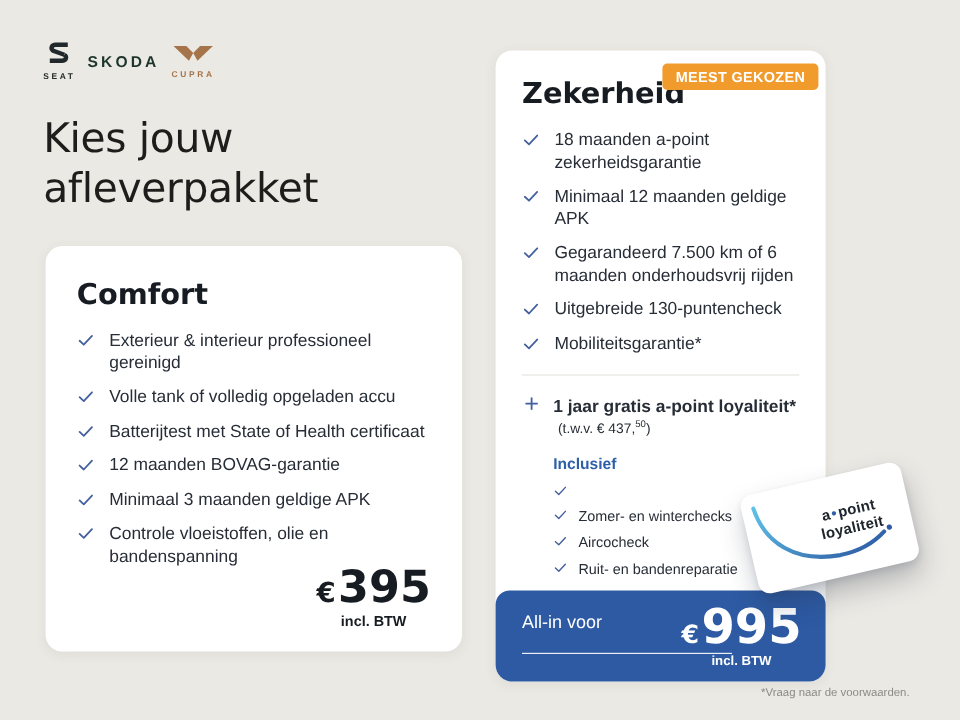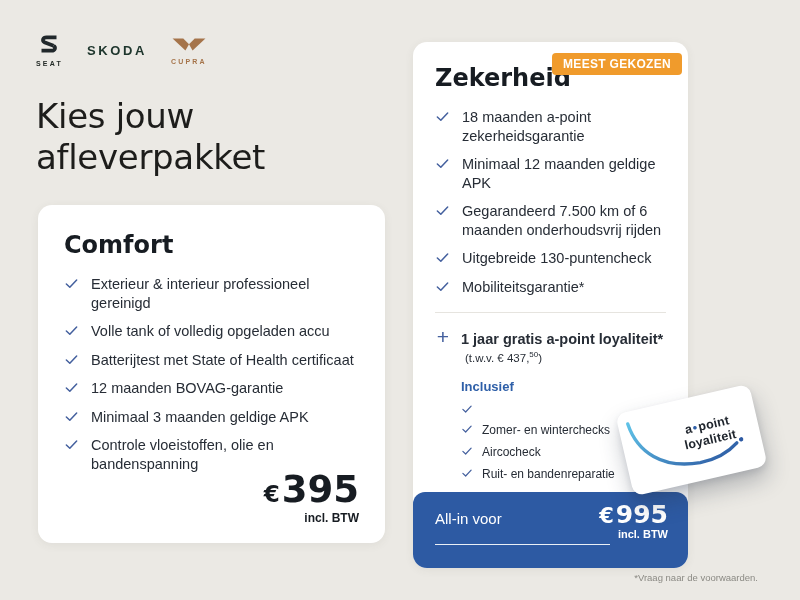--- a/index.html
+++ b/index.html
@@ -3,21 +3,21 @@
 <meta charset="utf-8">
 <style>
   html,body{margin:0;padding:0;}
   body{
     width:800px;height:600px;position:relative;overflow:hidden;
     background:#ebe9e4;
     font-family:"Liberation Sans",sans-serif;
     -webkit-font-smoothing:antialiased;
   }
   
-  .brand-row{position:absolute;left:36px;top:34px;display:flex;align-items:center;gap:24px;}
+  .brand-row{position:absolute;left:36px;top:34px;display:flex;align-items:center;gap:10px;}
   .brand{display:flex;flex-direction:column;align-items:center;gap:2px;}
   .brand-label{font-size:7px;font-weight:bold;letter-spacing:2.2px;color:#242b27;}
   .cupra-label{color:#a5744a;}
   .skoda-word{font-size:13px;font-weight:bold;letter-spacing:2.6px;color:#1d352c;}
   .seat-svg{width:22px;height:20px;}
   .seat-svg path{fill:none;stroke:#21282b;stroke-width:4.4;}
   .cupra-svg{width:36px;height:15px;}
   .cupra-svg path{fill:#a5744a;}
   
   .heading{
@@ -38,21 +38,21 @@
                    font-size:14.5px;line-height:18.5px;color:#272d36;}
   .check{flex:0 0 15px;margin-top:1px;}
   .check svg{width:15px;height:15px;display:block;fill:none;stroke:#44609e;
              stroke-width:1.6;stroke-linecap:round;stroke-linejoin:round;}
   .bold{font-weight:bold;}
   
   .price-block{position:absolute;right:26px;bottom:18px;text-align:right;color:#171c22;}
   .price-line{font-family:"DejaVu Sans",sans-serif;font-weight:600;white-space:nowrap;}
   .price-line .euro{font-size:23px;margin-right:2px;}
   .price-line .amount{font-size:37px;}
-  .price-note{font-size:12px;font-weight:bold;color:#171c22;margin-top:0;}
+  .price-note{font-size:12px;font-weight:bold;color:#171c22;margin-top:0;text-align:center;}
   
   .badge{position:absolute;top:11px;right:6px;background:#f09b2c;color:#fff;
          font-size:12px;font-weight:bold;letter-spacing:0.3px;
          padding:4px 11px;border-radius:4px;}
   
   .divider{border:none;border-top:1px solid #e6e4df;margin:16px 0 15px;}
   .plus-row{display:flex;gap:10px;align-items:baseline;}
   .plus-icon{color:#44609e;font-size:21px;line-height:18px;flex:0 0 16px;text-align:center;}
   .plus-label{font-weight:bold;font-size:14.5px;color:#272d36;text-align:right;}
   .plus-note{font-size:11.5px;color:#272d36;margin-left:4px;white-space:nowrap;margin-top:48px;}
@@ -74,21 +74,21 @@
                 letter-spacing:0.2px;}
   .loyalty-text .dot{color:#2e5fa8;padding:0 1px;}
   
   .card-footer{position:absolute;left:0;right:0;bottom:0;height:76px;
                background:#2d5aa3;border-radius:12px 12px 14px 14px;color:#fff;}
   .footer-label{position:absolute;left:22px;top:18px;font-size:15px;}
   .footer-line{position:absolute;left:22px;right:78px;top:52px;height:1px;
                background:rgba(255,255,255,0.9);}
   .footer-price{position:absolute;right:20px;top:8px;text-align:right;color:#fff;}
   .footer-price .euro{font-size:21px;}
-  .footer-price .amount{font-size:25px;text-align:right;}
+  .footer-price .amount{font-size:40px;text-align:right;}
   .footer-price .price-note{font-size:11px;color:#fff;margin-top:-1px;}
   
   .footnote{position:absolute;right:42px;top:572px;font-size:9.5px;color:#8b8a84;}
 </style>
 </head>
 <body>
 
 <header class="brand-row">
   <div class="brand">
     <span>

